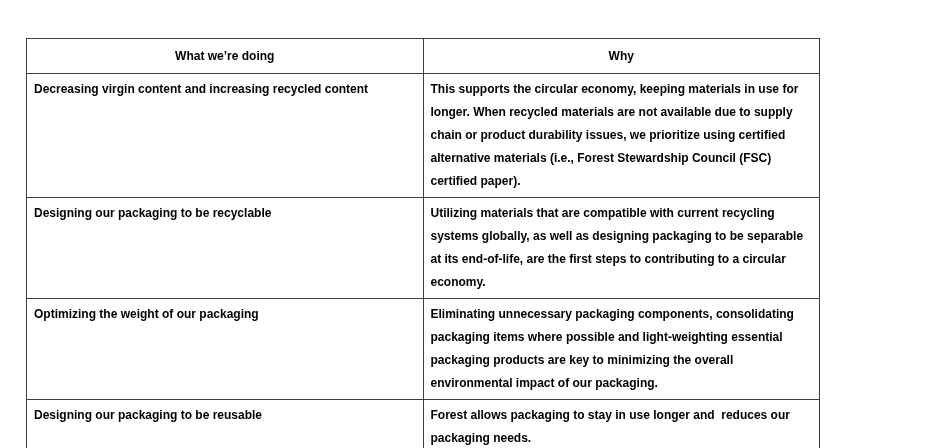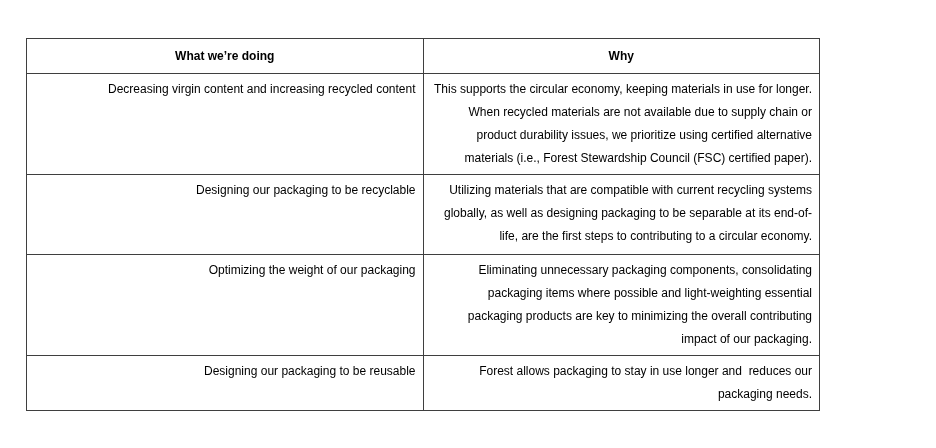--- a/index.html
+++ b/index.html
@@ -36,21 +36,21 @@
     white-space: pre-wrap;
     overflow: hidden;
     box-sizing: border-box;
   }
   .doc-table th {
     text-align: center;
     font-weight: bold;
     height: 35px;
     padding-top: 6px;
   }
-  .doc-table td { text-align: right; font-weight: normal; }
+  .doc-table td { text-align: left; font-weight: bold; }
   tr.r1 { height: 101px; }
   tr.r2 { height: 58px; }
   tr.r3 { height: 80px; margin-top: 44px; }
   tr.r4 { height: 80px; padding-left: 28px; }
   tr.r5 { height: 36px; margin-left: 40px; }
 </style>
 </head>
 <body>
 
 <table class="doc-table">
@@ -68,20 +68,20 @@
     <tr class="r1">
       <td>Decreasing virgin content and increasing recycled content</td>
       <td>This supports the circular economy, keeping materials in use for longer. When recycled materials are not available due to supply chain or product durability issues, we prioritize using certified alternative materials (i.e., Forest Stewardship Council (FSC) certified paper).</td>
     </tr>
     <tr class="r3">
       <td>Designing our packaging to be recyclable</td>
       <td>Utilizing materials that are compatible with current recycling systems globally, as well as designing packaging to be separable at its end-of-life, are the first steps to contributing to a circular economy.</td>
     </tr>
     <tr class="r4">
       <td>Optimizing the weight of our packaging</td>
-      <td>Eliminating unnecessary packaging components, consolidating packaging items where possible and light-weighting essential packaging products are key to minimizing the overall contributing impact of our packaging.</td>
+      <td>Eliminating unnecessary packaging components, consolidating packaging items where possible and light-weighting essential packaging products are key to minimizing the overall environmental impact of our packaging.</td>
     </tr>
     <tr class="r5">
       <td>Designing our packaging to be reusable</td>
       <td>Forest allows packaging to stay in use longer and  reduces our packaging needs.</td>
     </tr>
   </tbody>
 </table>
 
 </body></html>

